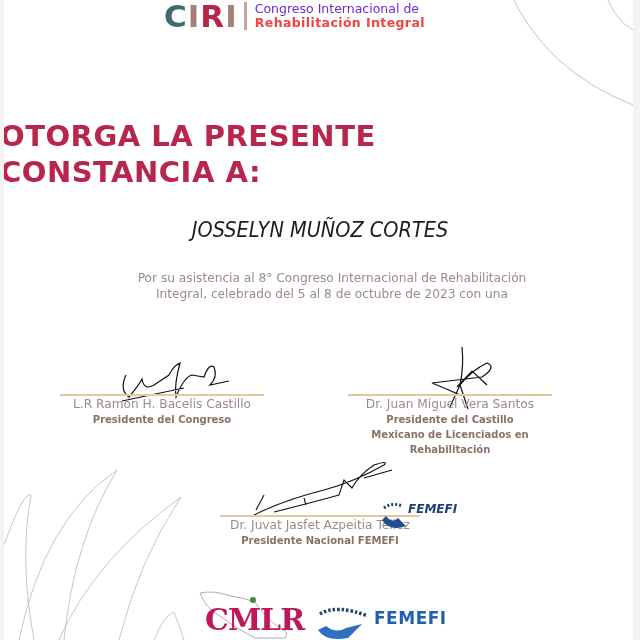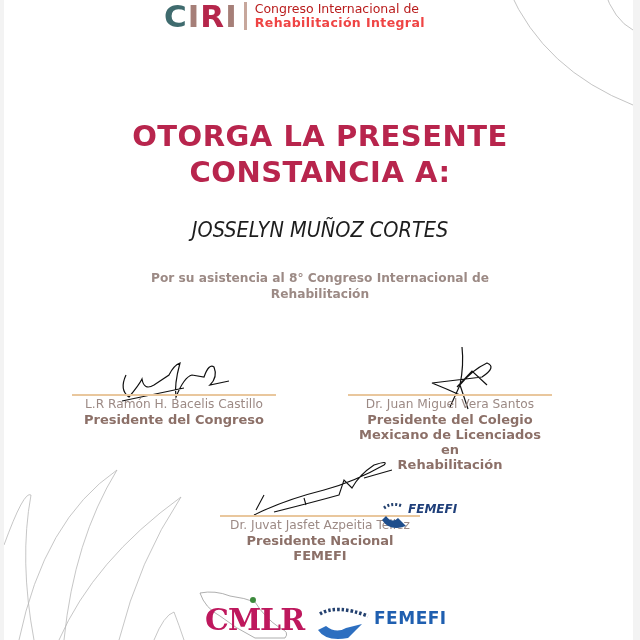--- a/index.html
+++ b/index.html
@@ -8,29 +8,29 @@
   .deco { position:absolute; left:0; top:0; width:629px; height:640px; }
   .logo { position:absolute; left:160px; top:-4px; height:40px; display:flex; align-items:center; }
   .logo-heart { position:absolute; left:6px; top:-10px; width:26px; height:20px; }
   .logo-mark { display:flex; align-items:baseline; font-family:"DejaVu Sans", sans-serif; font-weight:bold; font-size:31px; letter-spacing:1px; position:relative; }
   .lm-c { color:#3f6b6e; }
   .lm-r { color:#b5264b; }
   .lm-i1 { color:#a67f78; }
   .lm-i2 { color:#a67f78; }
   .logo-bar { width:3px; height:28px; background:#c7a79c; margin:0 8px 0 6px; }
   .logo-text { font-size:12.5px; line-height:14px; }
-  .logo-line1 { color:#b91c1c; }
+  .logo-line1 { color:#6d28d9; }
   .logo-line2 { color:#ef4444; font-weight:bold; letter-spacing:0.4px; }
-  .headline { position:absolute; left:0; width:640px; top:118px; text-align:center; color:#b8254d; font-family:"DejaVu Sans", sans-serif; font-weight:bold; font-size:29px; line-height:36px; letter-spacing:0.5px; }
+  .headline { position:absolute; left:0; width:640px; top:118px; text-align:left; color:#b8254d; font-family:"DejaVu Sans", sans-serif; font-weight:bold; font-size:29px; line-height:36px; letter-spacing:0.5px; }
   .recipient { position:absolute; left:0; width:640px; top:218px; text-align:center; font-family:"DejaVu Sans", sans-serif; font-style:italic; font-size:21px; color:#1d1d1d; transform:scaleX(0.92); }
   .desc { position:absolute; left:100px; width:440px; top:271px; text-align:center; font-size:12.2px; line-height:15.5px; color:#9c8a85; }
   .sig-block { position:absolute; text-align:center; }
   .sig-line { height:2px; background:#e9c79d; }
   .sig-name { font-size:12.2px; color:#9c8a85; line-height:15px; margin-top:1px; }
-  .sig-role { font-size:13px; color:#8c7068; font-weight:bold; line-height:15px; }
+  .sig-role { font-size:10px; color:#8c7068; font-weight:bold; line-height:15px; }
   .sig-svg { position:absolute; }
   .femefi-small { position:absolute; left:376px; top:498px; width:80px; height:38px; }
   .cmlr { position:absolute; left:195px; top:588px; width:100px; height:52px; }
   .cmlr-text { position:absolute; left:10px; top:14px; font-family:"DejaVu Serif", serif; font-weight:bold; font-size:30px; color:#be185d; letter-spacing:-1px; }
   .femefi-big { position:absolute; left:316px; top:604px; width:148px; height:36px; }
   .femefi-label { position:absolute; left:58px; top:4px; font-family:"DejaVu Sans", sans-serif; font-weight:bold; font-size:17px; color:#1f5fb0; letter-spacing:0.5px; }
 </style>
 </head>
 <body>
 
@@ -62,40 +62,41 @@
     </div>
   </div>
 
   <div class="headline" style="left:-4px;">
     <div>OTORGA LA PRESENTE</div>
     <div>CONSTANCIA A:</div>
   </div>
 
   <div class="recipient" style="left:-4px;">JOSSELYN MUÑOZ CORTES</div>
 
-  <div class="desc" style="left:96px;font-weight:bold;">
+  <div class="desc" style="left:108px;">
     <div>Por su asistencia al 8° Congreso Internacional de Rehabilitación</div>
+    <div>Integral, celebrado del 5 al 8 de octubre de 2023 con una</div>
   </div>
 
   <svg class="sig-svg" style="left:110px; top:355px;" width="120" height="50" viewBox="0 0 120 50">
     <path d="M12 20 Q5 35 15 42 Q25 30 28 24 Q30 36 40 30 L55 20 Q60 10 66 8 Q60 30 62 42 Q70 22 78 20 L90 22 Q95 8 100 12 Q104 22 96 30 L115 26 M8 46 L70 33" stroke="#111" stroke-width="1.2" fill="none"></path>
   </svg>
-  <div class="sig-block" style="left:68px; top:394px; width:204px;">
+  <div class="sig-block" style="left:56px; top:394px; width:204px;">
     <div class="sig-line"></div>
     <div class="sig-name">L.R Ramón H. Bacelis Castillo</div>
     <div class="sig-role">Presidente del Congreso</div>
   </div>
 
   <svg class="sig-svg" style="left:408px; top:345px;" width="90" height="65" viewBox="0 0 90 65">
     <path d="M50 2 Q52 20 48 40 Q60 25 75 18 Q85 22 70 32 L20 38 Q35 44 48 50 M48 40 L56 64 M48 40 L38 62 M45 42 L60 26 L75 40" stroke="#111" stroke-width="1.2" fill="none"></path>
   </svg>
   <div class="sig-block" style="left:344px; top:394px; width:204px;">
     <div class="sig-line"></div>
     <div class="sig-name">Dr. Juan Miguel Vera Santos</div>
-    <div class="sig-role">Presidente del Colegio</div>
+    <div class="sig-role">Presidente del Castillo</div>
     <div class="sig-role">Mexicano de Licenciados en</div>
     <div class="sig-role">Rehabilitación</div>
   </div>
 
   <svg class="sig-svg" style="left:240px; top:460px;" width="150" height="65" viewBox="0 0 150 65">
     <path d="M12 50 L20 35 M10 55 Q40 40 80 30 Q110 22 140 5 Q145 0 130 5 Q115 15 108 28 L100 20 L95 35 Q70 42 30 52 M60 38 L62 45 M120 18 L148 10" stroke="#111" stroke-width="1.1" fill="none"></path>
   </svg>
   <div class="sig-block" style="left:216px; top:515px; width:200px;">
     <div class="sig-line"></div>
     <div class="sig-name">Dr. Juvat Jasfet Azpeitia Tellez</div>

